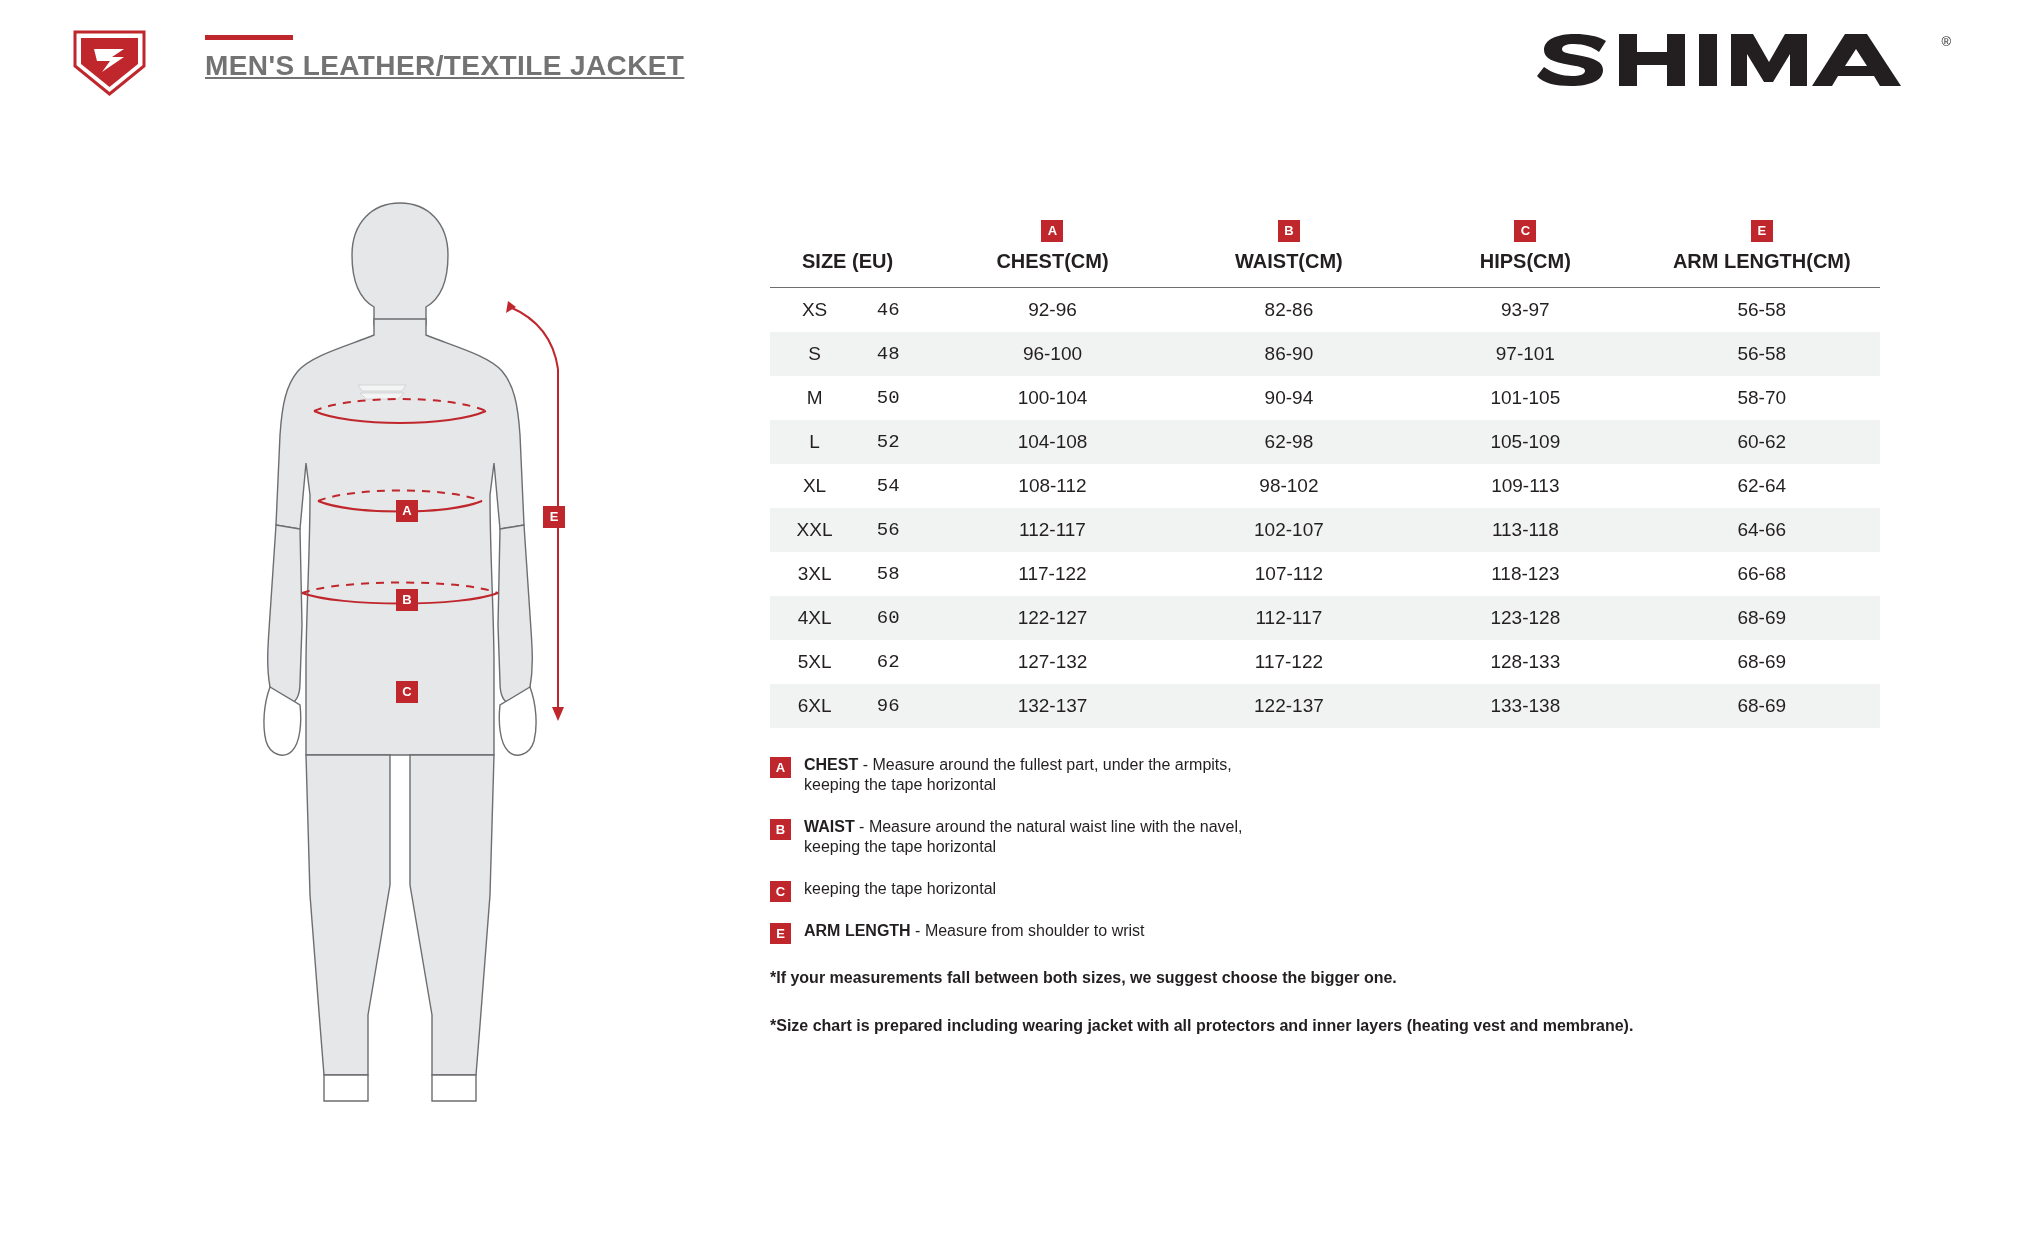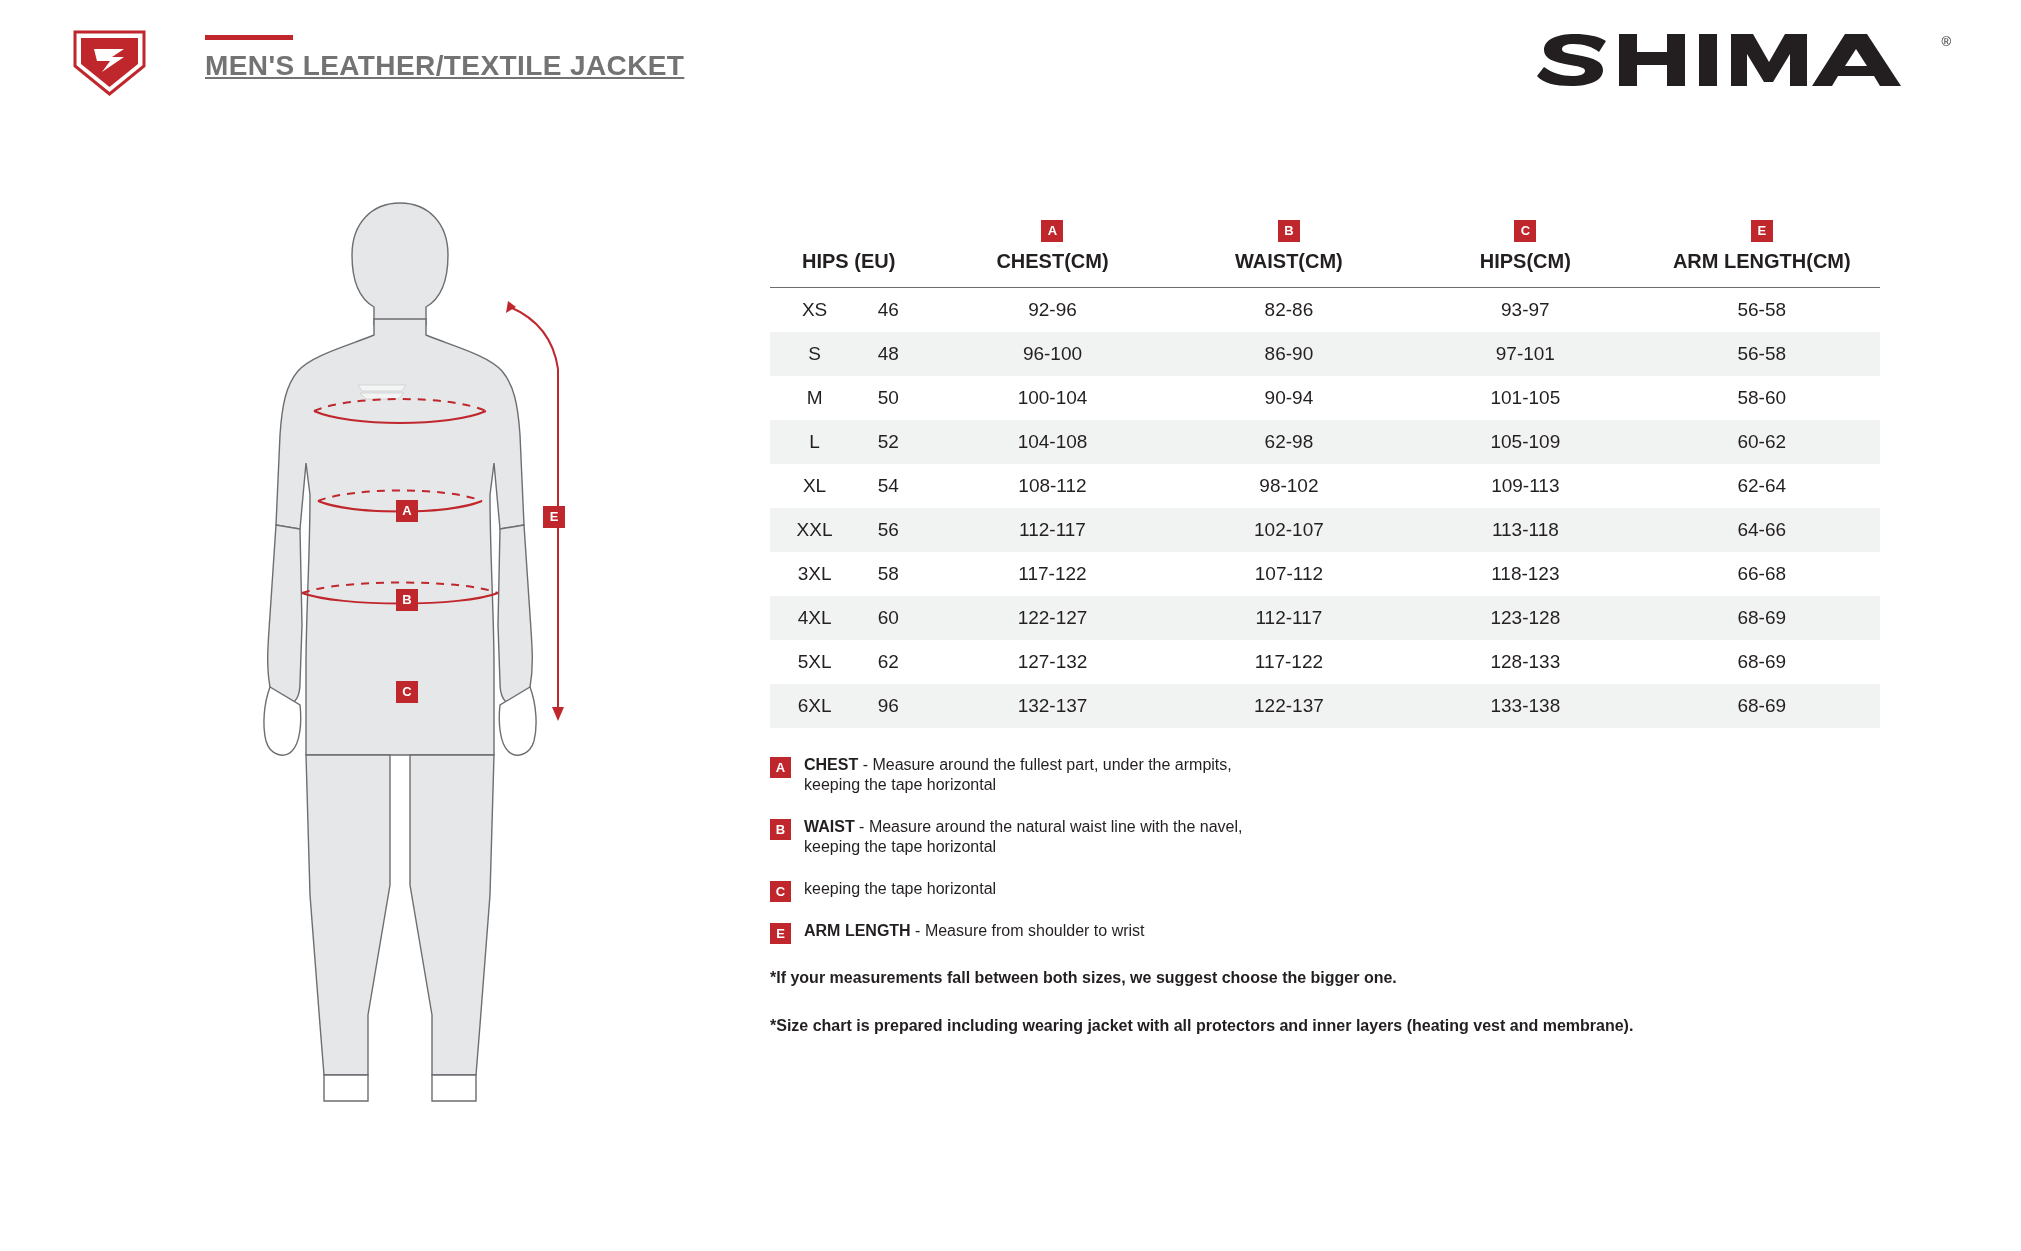--- a/index.html
+++ b/index.html
@@ -119,21 +119,21 @@
     padding-left: 32px;
   }
   table.size-table tbody td {
     height: 44px;
     text-align: center;
     font-size: 19px;
     color: #231f20;
   }
   table.size-table tbody tr.alt td { background: #f1f2f2; }
   td.c-size { width: 72px; text-align: center; padding-left: 18px; }
-  td.c-eu   { width: 92px; text-align: center; }
+  td.c-eu   { width: 92px; text-align: center; font-family: Liberation Mono, monospace; }
   td.c-val  { width: 236px; }
 
   
   .how {
     position: absolute;
     left: 770px; top: 755px;
     width: 1120px;
   }
   .how h2 {
     margin: 0 0 22px 0;
@@ -247,21 +247,21 @@
     <div class="lbl lbl-b">B</div>
     <div class="lbl lbl-c">C</div>
     <div class="lbl lbl-e">E</div>
   </div>
 
   <div class="table-wrap">
     <table class="size-table">
       <thead>
         <tr>
           <th class="size-hdr" colspan="2">
-            <span>HIPS (EU)</span>
+            <span>SIZE (EU)</span>
           </th>
           <th>
             <span class="hdr-badge">A</span>
             <span>CHEST</span><span class="unit">(CM)</span>
           </th>
           <th>
             <span class="hdr-badge">B</span>
             <span>WAIST</span><span class="unit">(CM)</span>
           </th>
           <th>
@@ -290,21 +290,21 @@
             <td class="c-val">86-90</td>
             <td class="c-val">97-101</td>
             <td class="c-val">56-58</td>
           </tr>
           <tr>
             <td class="c-size">M</td>
             <td class="c-eu">50</td>
             <td class="c-val">100-104</td>
             <td class="c-val">90-94</td>
             <td class="c-val">101-105</td>
-            <td class="c-val">58-60</td>
+            <td class="c-val">58-70</td>
           </tr>
           <tr class="alt">
             <td class="c-size">L</td>
             <td class="c-eu">52</td>
             <td class="c-val">104-108</td>
             <td class="c-val">62-98</td>
             <td class="c-val">105-109</td>
             <td class="c-val">60-62</td>
           </tr>
           <tr>

